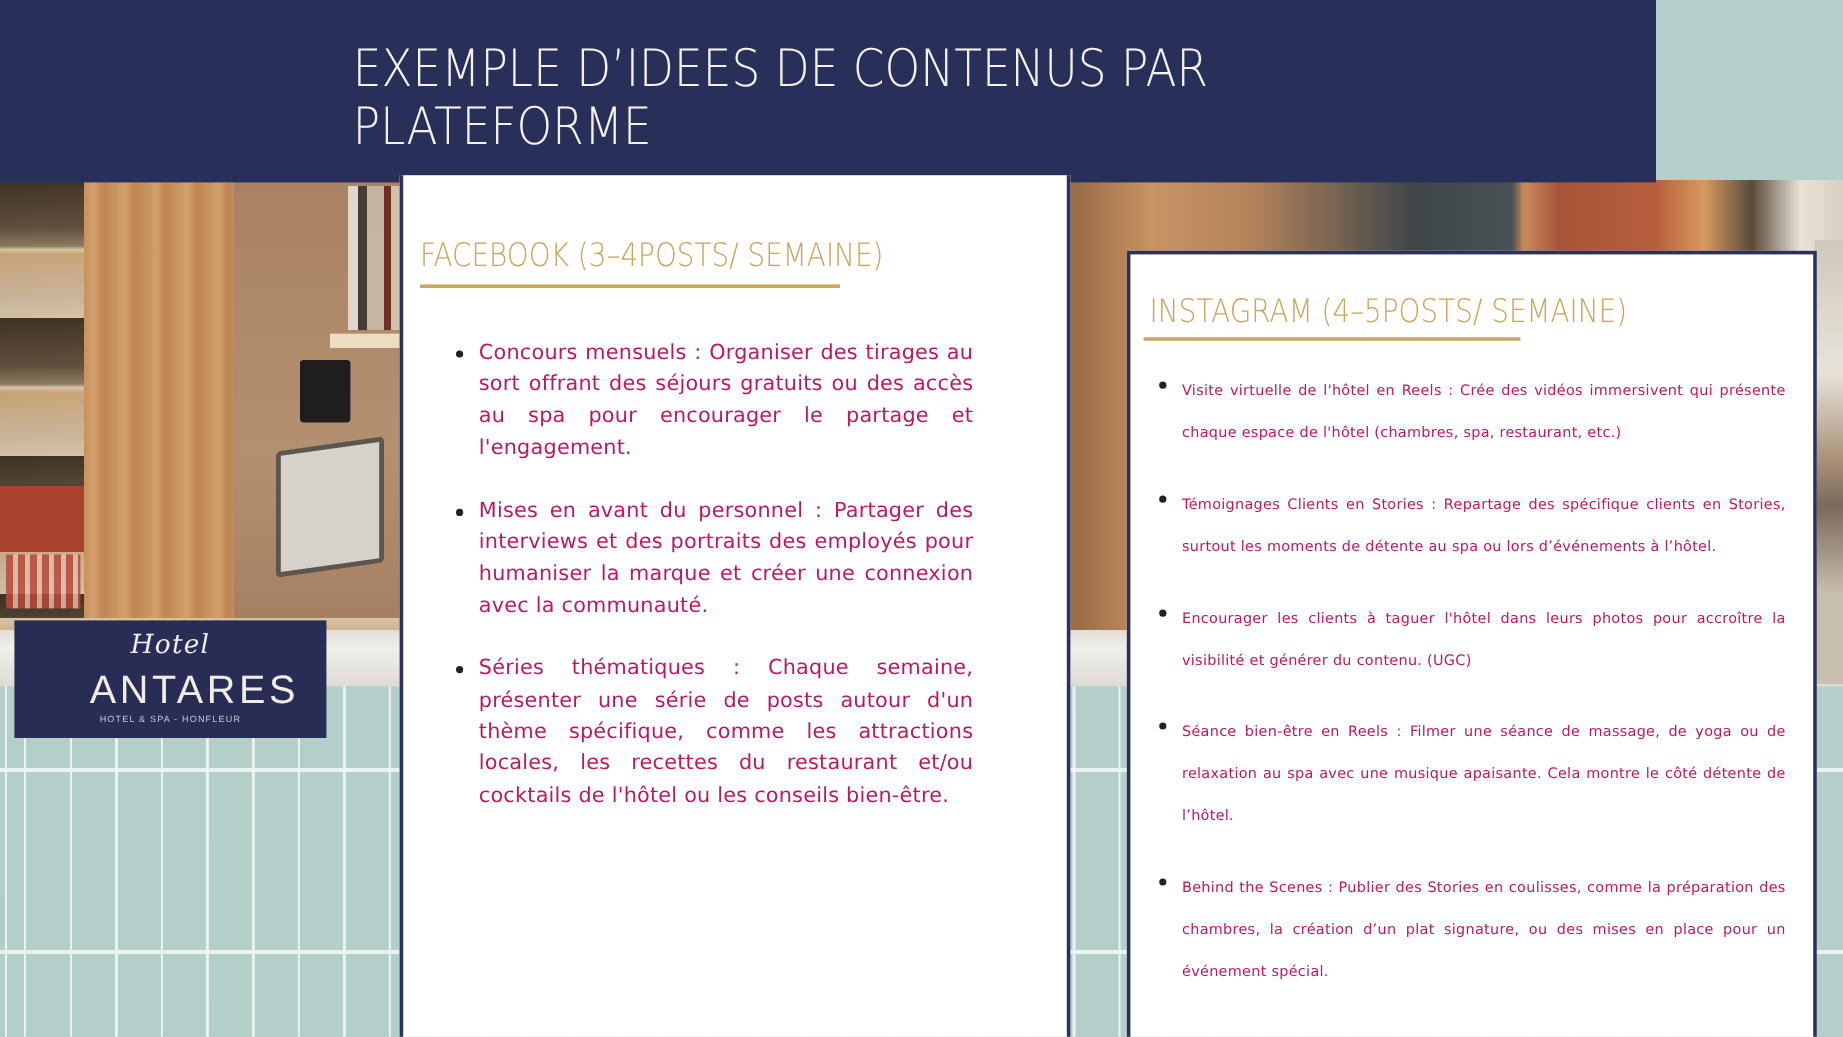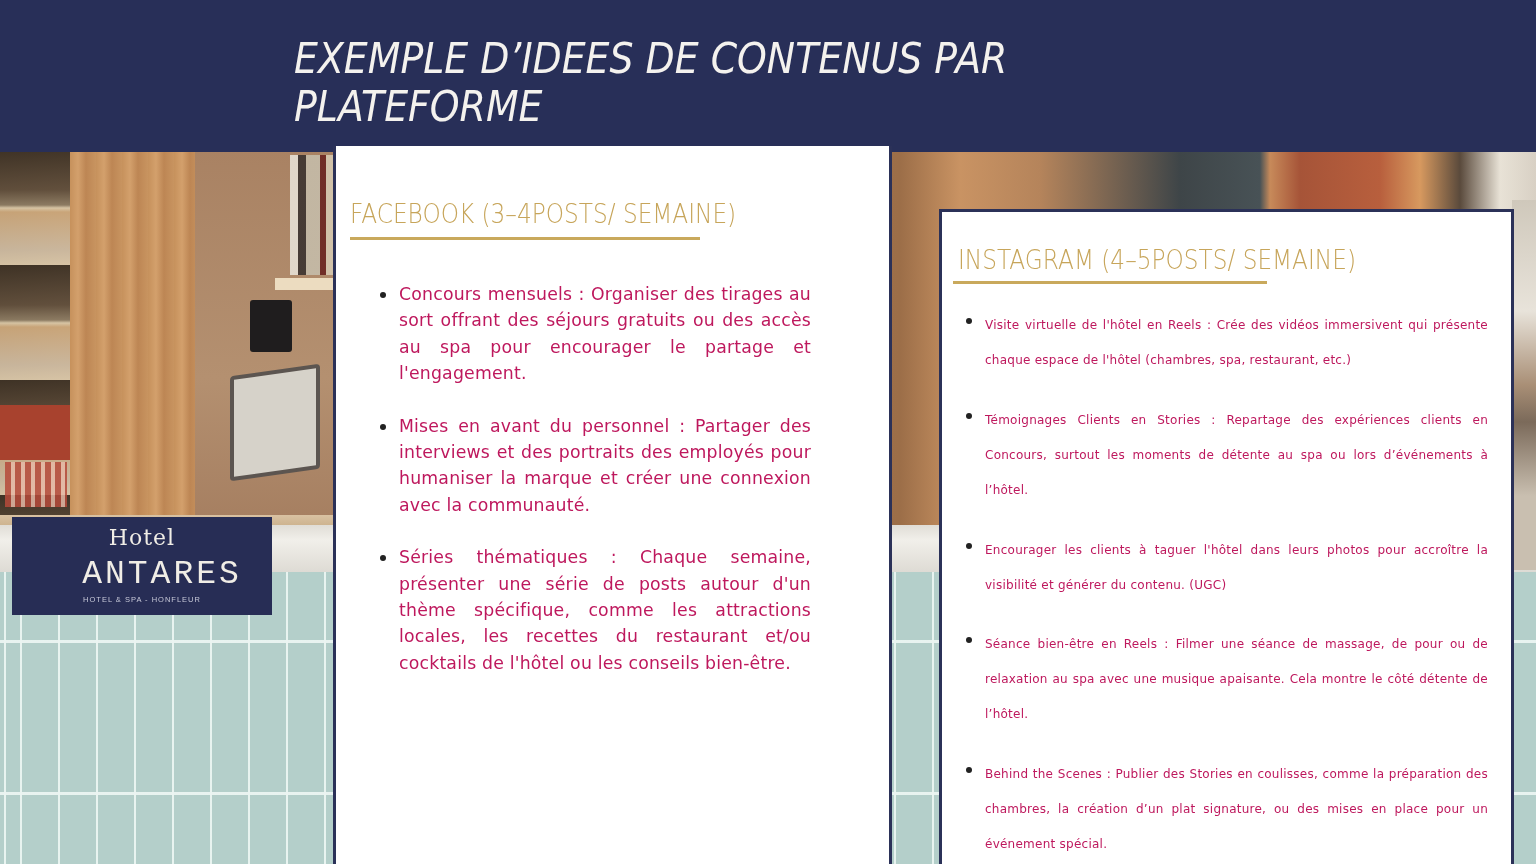--- a/index.html
+++ b/index.html
@@ -40,23 +40,22 @@
       background-image:
         repeating-linear-gradient(90deg, rgba(235,245,242,.95) 0 2px, transparent 2px 38px),
         repeating-linear-gradient(180deg, transparent 0 68px, rgba(235,245,242,.95) 68px 71px, transparent 71px 152px);
       background-position: 20px 0, 0 0;
     }
     .bg .right-room { position: absolute; left: 1512px; top: 200px; width: 24px; height: 370px;
       background: linear-gradient(180deg, #cfc8bb, #e8e3da 30%, #a98f76 50%, #7b6a5a 60%, #c9bfb0 80%); }
 
     
     .header {
-      position: absolute; left: 0; top: 0; width: 1536px; height: 152px;
+      position: absolute; left: 0; top: 0; width: 1380px; height: 152px;
       background: #282f58;
-      font-style: italic;
     }
     .page-title {
       position: absolute; left: 294px; top: 34px; width: 900px;
       font-family: "DejaVu Sans", sans-serif;
       font-weight: 200;
       font-size: 43px; line-height: 48px;
       letter-spacing: 0px;
       color: #f4f2ee;
       text-transform: uppercase;
       transform: scaleX(0.88);
@@ -65,26 +64,26 @@
 
     
     .logo {
       position: absolute; left: 12px; top: 517px; width: 260px; height: 98px;
       background: #272d55;
       color: #f0ede6;
       text-align: center;
     }
     .logo .script {
       position: absolute; left: 0; right: 0; top: 8px;
-      font-family: "DejaVu Serif", serif; 
+      font-family: "DejaVu Serif", serif; font-style: italic;
       font-size: 22px; letter-spacing: 1px;
     }
     .logo .brand {
       position: absolute; left: 0; right: 0; top: 40px;
-      font-family: Liberation Mono, monospace;
+      font-family: Liberation Sans, sans-serif;
       font-size: 33px; letter-spacing: 3px; line-height: 36px; margin-left: 40px;
     }
     .logo .sub {
       position: absolute; left: 0; right: 0; top: 78px;
       font-family: Liberation Sans, sans-serif;
       font-size: 7.5px; letter-spacing: 1px; color: #c7c9d8; text-align: center;
     }
 
     
     .card {
@@ -170,18 +169,18 @@
     <li>Mises en avant du personnel : Partager des interviews et des portraits des employés pour humaniser la marque et créer une connexion avec la communauté.</li>
     <li>Séries thématiques : Chaque semaine, présenter une série de posts autour d'un thème spécifique, comme les attractions locales, les recettes du restaurant et/ou cocktails de l'hôtel ou les conseils bien-être.</li>
   </ul>
 </section>
 
 <section class="card card-instagram">
   <h2 class="card-title">INSTAGRAM (4–5POSTS/ SEMAINE)</h2>
   <div class="underline"></div>
   <ul class="bullets">
     <li>Visite virtuelle de l'hôtel en Reels : Crée des vidéos immersivent qui présente chaque espace de l'hôtel (chambres, spa, restaurant, etc.)</li>
-    <li>Témoignages Clients en Stories : Repartage des expériences clients en Concours, surtout les moments de détente au spa ou lors d’événements à l’hôtel.</li>
+    <li>Témoignages Clients en Stories : Repartage des spécifique clients en Stories, surtout les moments de détente au spa ou lors d’événements à l’hôtel.</li>
     <li>Encourager les clients à taguer l'hôtel dans leurs photos pour accroître la visibilité et générer du contenu. (UGC)</li>
-    <li>Séance bien-être en Reels : Filmer une séance de massage, de pour ou de relaxation au spa avec une musique apaisante. Cela montre le côté détente de l’hôtel.</li>
+    <li>Séance bien-être en Reels : Filmer une séance de massage, de yoga ou de relaxation au spa avec une musique apaisante. Cela montre le côté détente de l’hôtel.</li>
     <li>Behind the Scenes : Publier des Stories en coulisses, comme la préparation des chambres, la création d’un plat signature, ou des mises en place pour un événement spécial.</li>
   </ul>
 </section>
 
 </body></html>

